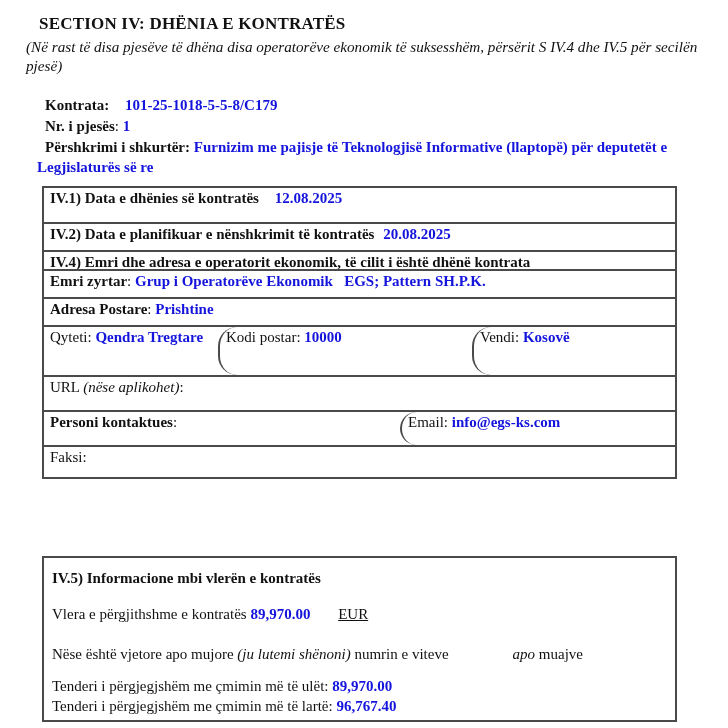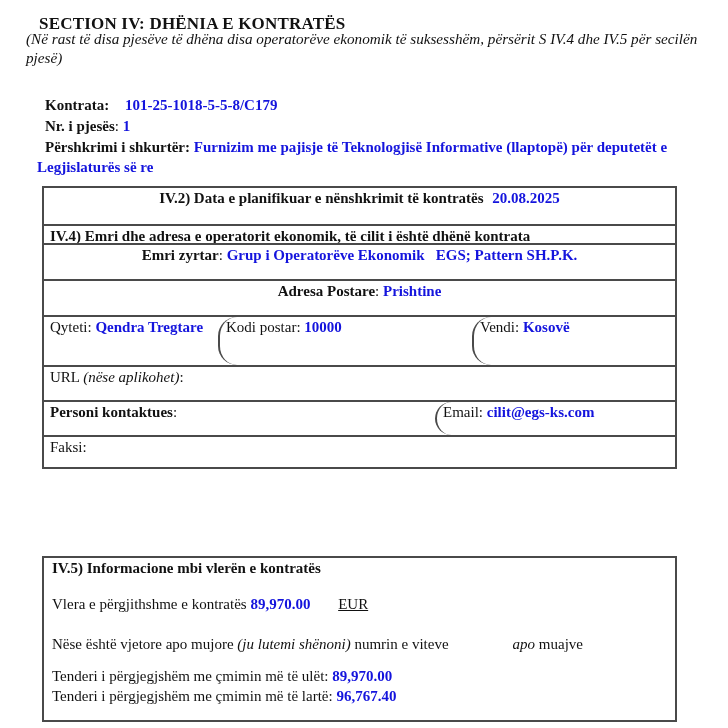--- a/index.html
+++ b/index.html
@@ -9,56 +9,56 @@
     color:#111111;font-size:15px;
     overflow:hidden;
   }
   .b{font-weight:bold;}
   .it{font-style:italic;}
   .blue{color:#1414dd;font-weight:bold;white-space:pre-wrap;}
   p{margin:0;line-height:20px;}
 
   
   .doc-title{position:absolute;left:31px;top:14px;font-size:17px;font-weight:bold;letter-spacing:.2px;margin-left:8px;}
-  .doc-subtitle{position:absolute;left:26px;top:30px;width:682px;font-style:italic;font-size:15.2px;line-height:18.5px;}
+  .doc-subtitle{position:absolute;left:26px;top:38px;width:682px;font-style:italic;font-size:15.2px;line-height:18.5px;}
 
   
   .contract-block{position:absolute;left:37px;top:95px;width:660px;}
   .contract-block p{line-height:20.8px;}
   .hang{text-indent:8px;}
 
   
   .main-table{
     position:absolute;left:42px;top:186px;width:635px;
     border:2px solid #4a4a4a;box-sizing:border-box;background:#fff;
   }
   .row{border-top:2px solid #4a4a4a;box-sizing:border-box;padding:2px 6px 0 6px;overflow:hidden;}
   .row:first-child{border-top:none;}
-  .rh34{height:34px;}.rh36{height:36px;text-align:center;}.rh37{height:37px;}.rh19{height:19px;}
+  .rh34{height:34px;}.rh36{height:28px;}.rh37{height:37px;}.rh19{height:19px;}
   .rh50{height:50px;}.rh35{height:35px;}.rh32{height:32px;}
   .cols{display:flex;padding:0;}
   .cell{box-sizing:border-box;padding:2px 6px 0 6px;overflow:hidden;border-radius:19px;}
   .cell + .cell{border-left:2px solid #4a4a4a;}
   .c174{width:174px;flex:none;}
   .c254{width:254px;flex:none;}
-  .c391{width:391px;flex:none;}
+  .c391{width:356px;flex:none;}
   .cfill{flex:1;}
 
   
   .ml5{margin-left:5px;}
   .ml12{margin-left:12px;}
   .ml34{margin-left:34px;}
   .ml58{margin-left:24px;text-decoration:underline;}
   .ml64{margin-left:64px;}
 
   
   .box5{
     position:absolute;left:42px;top:556px;width:635px;height:166px;
     border:2px solid #4a4a4a;box-sizing:border-box;
-    padding:0 8px 0 8px;
+    padding:10px 8px 0 8px;
   }
   .mt16{margin-top:16px;}
   .mt20{margin-top:20px;}
   .mt12{margin-top:12px;}
 </style>
 </head>
 <body>
 
 <div class="doc-title">SECTION IV: DHËNIA E KONTRATËS</div>
 <div class="doc-subtitle">(Në rast të disa pjesëve të dhëna disa operatorëve ekonomik të suksesshëm, përsërit S IV.4 dhe IV.5 për secilën pjesë)</div>
@@ -70,20 +70,24 @@
   </p>
   <p class="hang">
     <span class="b">Nr. i pjesës</span><span>: </span><span class="blue">1</span>
   </p>
   <p class="hang">
     <span class="b">Përshkrimi i shkurtër: </span><span class="blue">Furnizim me pajisje të Teknologjisë Informative (llaptopë) për deputetët e Legjislaturës së re</span>
   </p>
 </div>
 
 <div class="main-table">
+  <div class="row rh34">
+    <span class="b">IV.1) Data e dhënies së kontratës</span>
+    <span class="blue ml12">12.08.2025</span>
+  </div>
   <div class="row rh36">
     <span class="b">IV.2) Data e planifikuar e nënshkrimit të kontratës</span>
     <span class="blue ml5">20.08.2025</span>
   </div>
   <div class="row rh19">
     <span class="b">IV.4) Emri dhe adresa e operatorit ekonomik, të cilit i është dhënë kontrata</span>
   </div>
   <div class="row rh36">
     <span class="b">Emri zyrtar</span><span>: </span><span class="blue">Grup i Operatorëve Ekonomik   EGS; Pattern SH.P.K.</span>
   </div>
@@ -102,21 +106,21 @@
     </div>
   </div>
   <div class="row rh35">
     <span>URL </span><span class="it">(nëse aplikohet)</span><span>:</span>
   </div>
   <div class="row rh35 cols">
     <div class="cell c391">
       <span class="b">Personi kontaktues</span><span>:</span>
     </div>
     <div class="cell cfill">
-      <span>Email: </span><span class="blue">cilit@egs-ks.com</span>
+      <span>Email: </span><span class="blue">info@egs-ks.com</span>
     </div>
   </div>
   <div class="row rh32 cols">
     <div class="cell cfill">
       <span>Faksi:</span>
     </div>
   </div>
 </div>
 
 <div class="box5">

